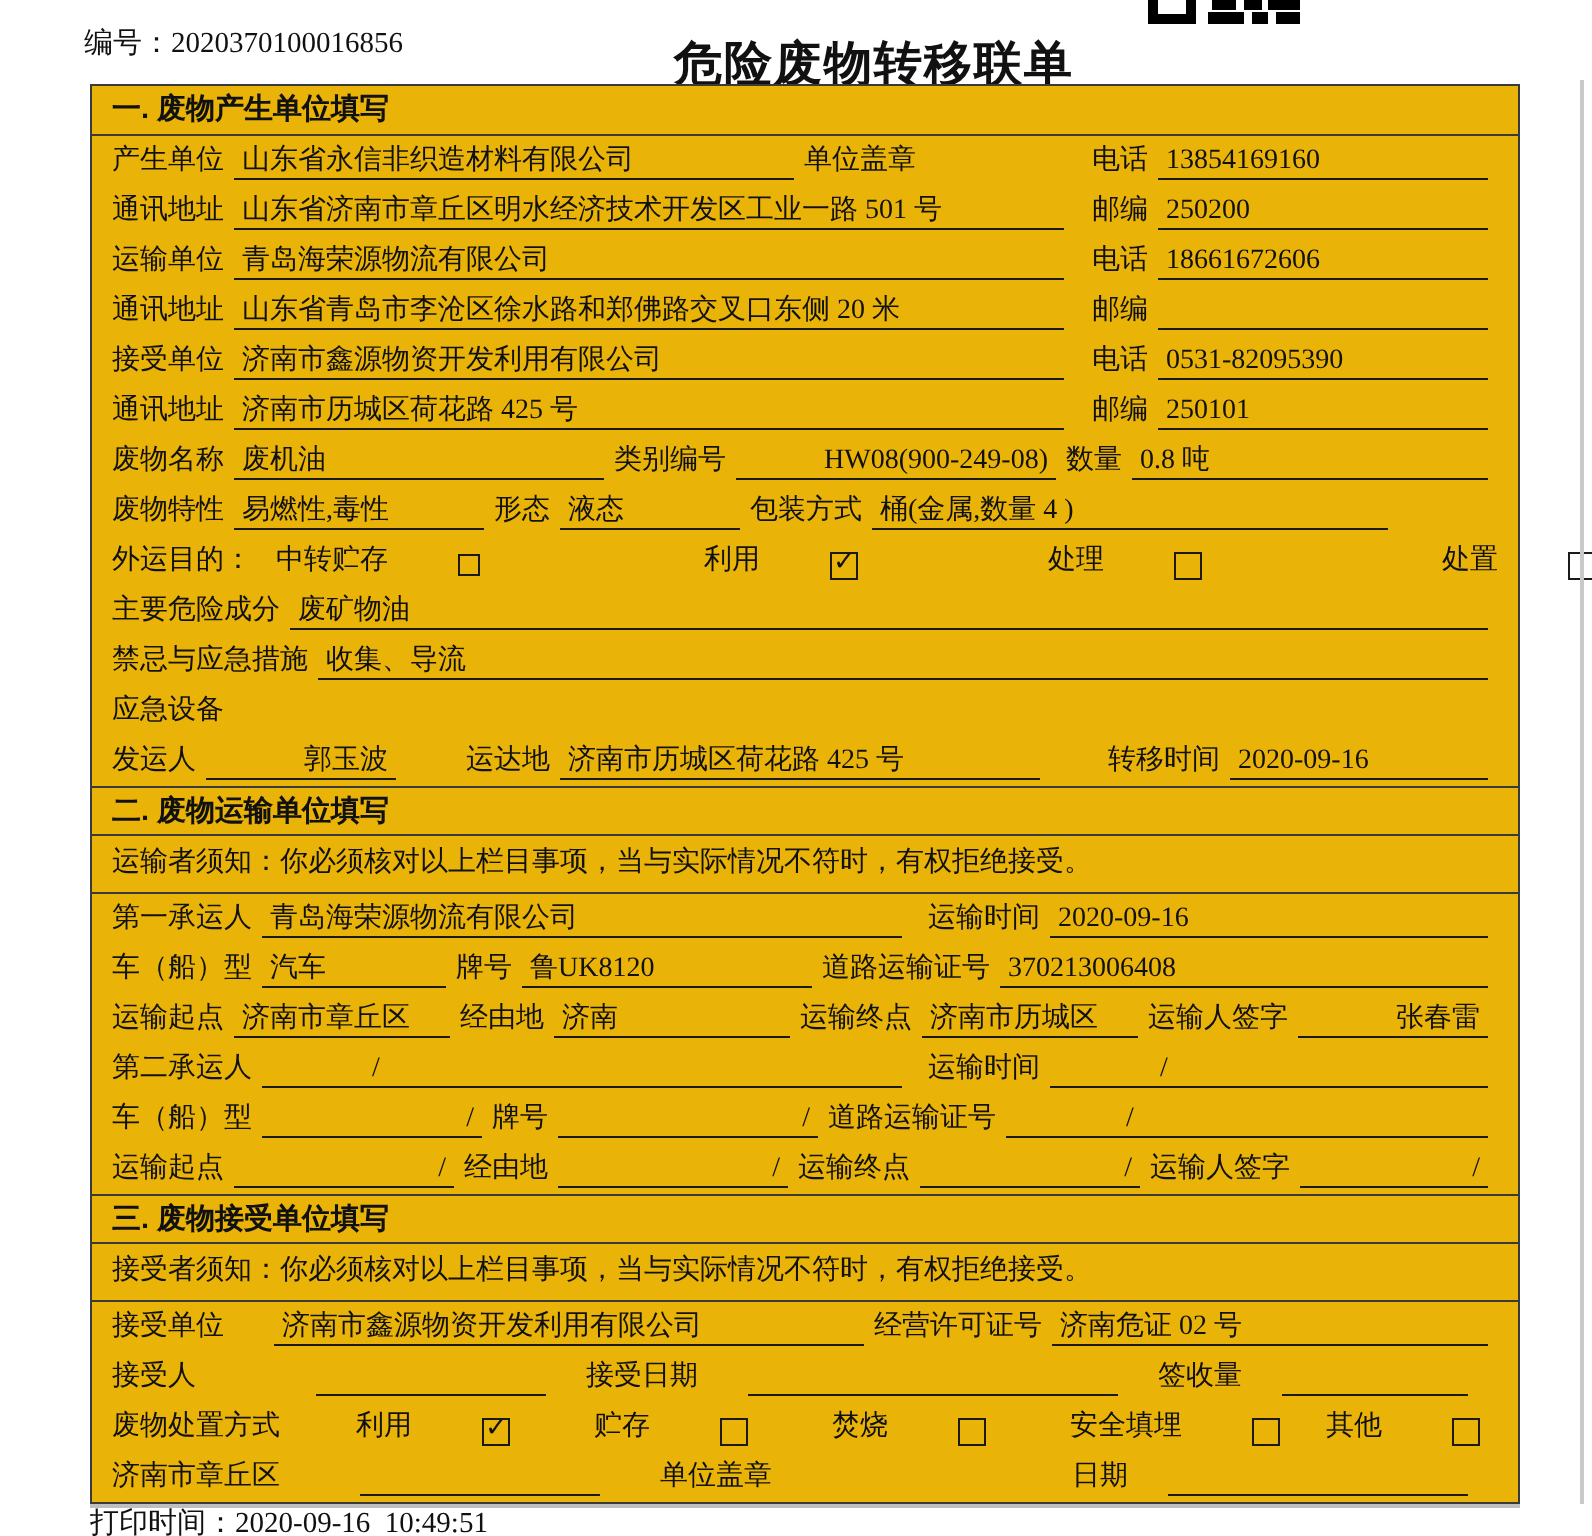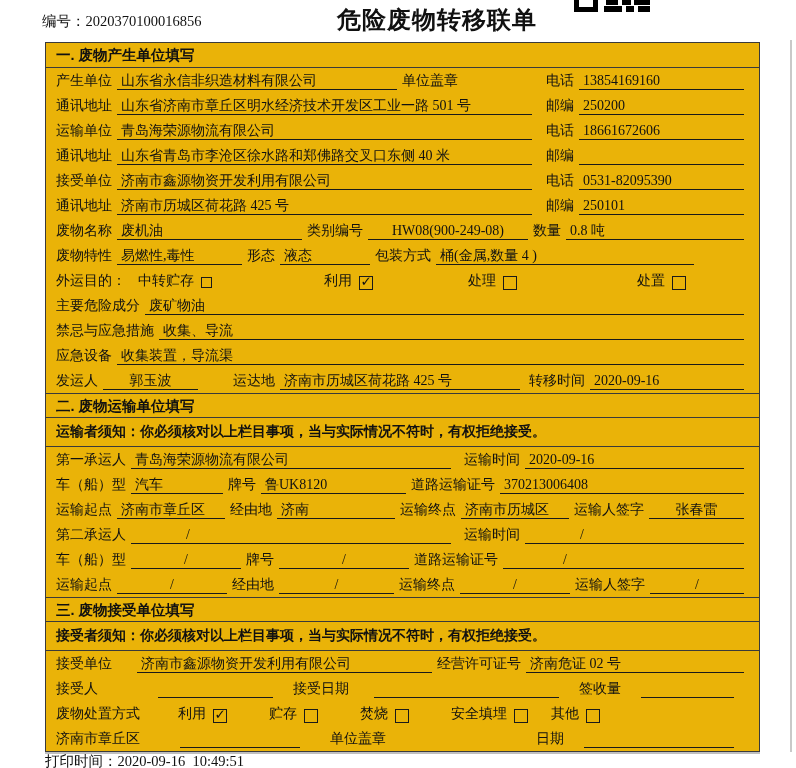--- a/index.html
+++ b/index.html
@@ -4,46 +4,46 @@
 <style>
   html,body{margin:0;padding:0;background:#ffffff;}
   body{width:796px;height:768px;overflow:hidden;position:relative;
        font-family:"Liberation Serif","DejaVu Serif",serif;font-size:14px;color:#111;}
   .page{position:relative;width:796px;height:768px;}
 
   
   .serial{position:absolute;top:12px;left:42px;font-size:14.5px;white-space:pre;}
   .title{position:absolute;top:4px;left:50%;margin-left:39px;transform:translateX(-50%);
          font-family:"Liberation Sans","DejaVu Sans",sans-serif;font-weight:bold;
-         font-size:24px;letter-spacing:1px;white-space:nowrap;margin-top:0;margin-bottom:0;}
+         font-size:24px;letter-spacing:1px;white-space:nowrap;margin-top:12px;margin-bottom:0;}
   .qr{position:absolute;left:574px;top:0;}
 
   
   .form-table{position:absolute;left:45px;top:42px;width:713px;
               border:1.5px solid #3a3a3a;box-shadow:0 2px 0 rgba(0,0,0,.25);background:#eab308;}
   .sec-head{height:25px;line-height:25px;padding:0 10px;box-sizing:border-box;
             font-family:"Liberation Sans","DejaVu Sans",sans-serif;font-weight:bold;font-size:14.5px;
             border-bottom:1.5px solid #3a3a3a;}
   .sec-head.mid{border-top:1.5px solid #3a3a3a;}
   .row{display:flex;align-items:flex-end;height:25px;padding:0 10px 3px 10px;box-sizing:border-box;}
-  .row.notice{height:29px;align-items:center;border-bottom:1.5px solid #3a3a3a;padding-bottom:0;font-weight:bold;}
+  .row.notice{height:29px;align-items:center;border-bottom:1.5px solid #3a3a3a;padding-bottom:0;}
   .lbl{white-space:nowrap;flex-shrink:0;line-height:18px;}
   .val{border-bottom:1px solid #1a1a1a;height:18px;line-height:18px;white-space:nowrap;
        padding:0 4px;margin:0 5px;box-sizing:border-box;flex-shrink:0;overflow:visible;}
   .fill{flex:1 1 auto;}
-  .ctr{text-align:center;}
+  .ctr{text-align:right;}
   .lg{display:flex;width:490px;flex-shrink:0;align-items:center;}
 
   
   .cb{width:12px;height:12px;border:1.5px solid #1a1a1a;display:inline-block;position:relative;
       margin-left:7px;flex-shrink:0;align-self:center;margin-top:3px;}
   .cb.small{width:9px;height:9px;}
   .cb.checked::after{content:"\2713";position:absolute;left:0.5px;top:-3.5px;font-size:13.5px;
       font-weight:bold;font-family:"DejaVu Sans",sans-serif;}
-  .opt{display:flex;align-items:flex-end;}
+  .opt{display:flex;align-items:flex-end;gap:28px;}
 
   
   .print{position:absolute;left:45px;top:752px;font-size:14.5px;white-space:pre;}
   .edge-line{position:absolute;left:790px;top:40px;width:2px;height:712px;background:#c9c9c9;}
 </style>
 </head>
 <body>
 
 <div class="page">
 
@@ -91,21 +91,21 @@
         <span class="lbl">运输单位</span>
         <span class="val fill" style="margin-right:14px">青岛海荣源物流有限公司</span>
       </div>
       <span class="lbl">电话</span>
       <span class="val fill">18661672606</span>
     </div>
 
     <div class="row">
       <div class="lg">
         <span class="lbl">通讯地址</span>
-        <span class="val fill" style="margin-right:14px">山东省青岛市李沧区徐水路和郑佛路交叉口东侧 40 米</span>
+        <span class="val fill" style="margin-right:14px">山东省青岛市李沧区徐水路和郑佛路交叉口东侧 20 米</span>
       </div>
       <span class="lbl">邮编</span>
       <span class="val fill"></span>
     </div>
 
     <div class="row">
       <div class="lg">
         <span class="lbl">接受单位</span>
         <span class="val fill" style="margin-right:14px">济南市鑫源物资开发利用有限公司</span>
       </div>
@@ -165,29 +165,28 @@
       <span class="val fill">废矿物油</span>
     </div>
 
     <div class="row">
       <span class="lbl">禁忌与应急措施</span>
       <span class="val fill">收集、导流</span>
     </div>
 
     <div class="row">
       <span class="lbl">应急设备</span>
-      <span class="val fill">收集装置，导流渠</span>
     </div>
 
     <div class="row">
       <span class="lbl">发运人</span>
       <span class="val ctr" style="width:95px">郭玉波</span>
       <span class="lbl" style="margin-left:30px">运达地</span>
       <span class="val" style="width:240px">济南市历城区荷花路 425 号</span>
-      <span class="lbl" style="margin-left:4px">转移时间</span>
+      <span class="lbl" style="margin-left:29px">转移时间</span>
       <span class="val fill">2020-09-16</span>
     </div>
 
     <div class="sec-head mid">二. 废物运输单位填写</div>
 
     <div class="row notice">
       <span class="lbl">运输者须知：你必须核对以上栏目事项，当与实际情况不符时，有权拒绝接受。</span>
     </div>
 
     <div class="row">

